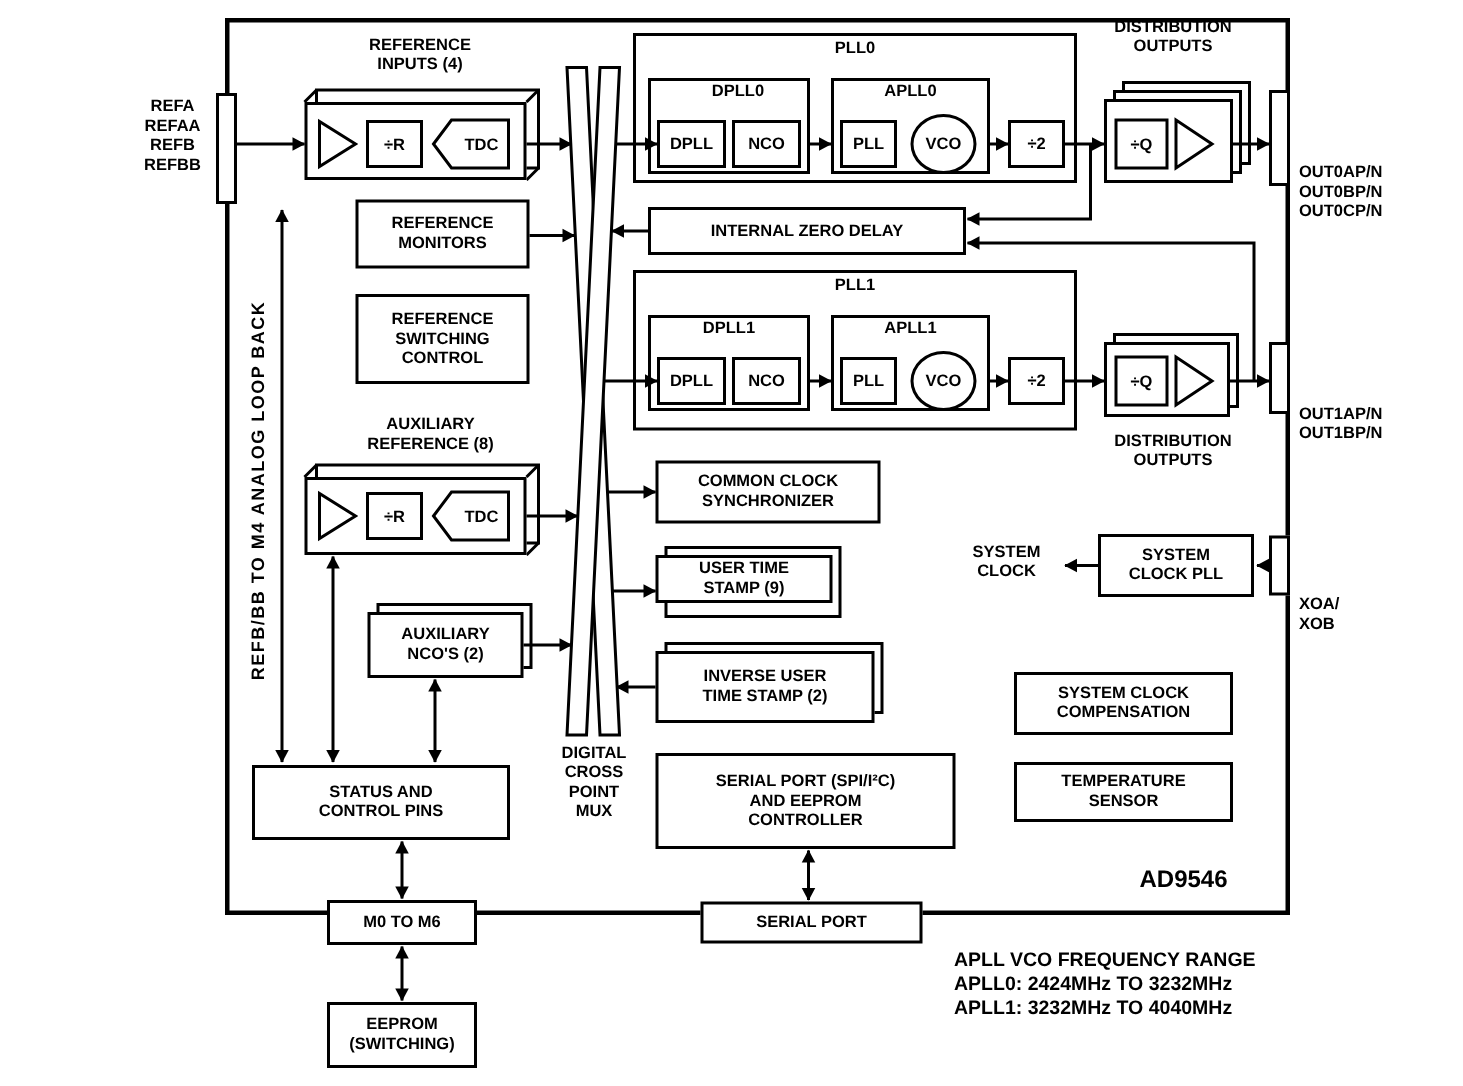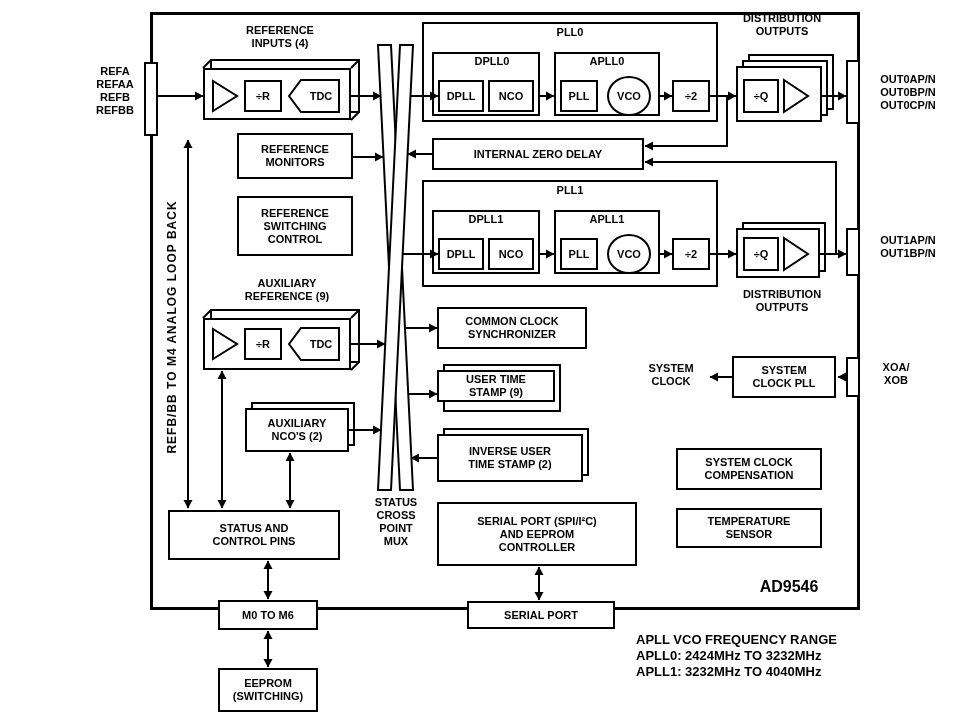--- a/index.html
+++ b/index.html
@@ -9,21 +9,21 @@
   .frame { position:absolute; border:3px solid #000; background:transparent; z-index:0; }
   .layer { position:absolute; left:0; top:0; }
   #under { z-index:1; }
   #over  { z-index:3; pointer-events:none; }
   .box { position:absolute; z-index:2; border:2px solid #000; background:#fff;
          display:flex; flex-direction:column; align-items:center; justify-content:center;
          text-align:center; font-size:11px; line-height:13px; }
   .circle { border-radius:50%; }
   .pinblock { position:absolute; z-index:2; border:2px solid #000; background:#fff; }
   .lbl { position:absolute; z-index:2; font-size:11px; line-height:13px; text-align:center; }
-  .lbl.left { text-align:center; }
+  .lbl.left { text-align:left;margin-top:36px; }
   .lbl.right { text-align:center; }
   .stackwrap { position:absolute; z-index:2; }
   .backbox,.frontbox { position:absolute; border:2px solid #000; background:#fff; }
   .frontbox { display:flex; flex-direction:column; align-items:center; justify-content:center;
               text-align:center; font-size:11px; line-height:13px; }
   .shape { fill:#fff; stroke:#000; stroke-width:2; }
   .wire { stroke:#000; stroke-width:2; fill:none; }
   svg text { font-family:"Liberation Sans", sans-serif; font-weight:bold; font-size:11px; fill:#000; }
   .rot { transform:rotate(-90deg); white-space:nowrap; font-size:12px; letter-spacing:1px; }
   .big { font-size:16px; line-height:18px; }
@@ -72,21 +72,21 @@
       <rect class="shape" x="40" y="11" width="36" height="30"></rect>
       <text x="58" y="30" text-anchor="middle">÷R</text>
       <polygon class="shape" points="84,26 96,10 134,10 134,42 96,42"></polygon>
       <text x="116" y="30" text-anchor="middle">TDC</text>
     </svg>
   </div>
 
   <div class="lbl rot" style="left:22px;top:320px;width:302px;height:14px">REFB/BB TO M4 ANALOG LOOP BACK</div>
 
   <div class="lbl" style="left:346px;top:496px;width:100px">
-    <div>STATUS</div>
+    <div>DIGITAL</div>
     <div>CROSS</div>
     <div>POINT</div>
     <div>MUX</div>
   </div>
 
   <div class="box" style="left:422px;top:22px;width:296px;height:100px"></div>
   <div class="lbl" style="left:422px;top:26px;width:296px">PLL0</div>
   <div class="box" style="left:432px;top:52px;width:108px;height:64px"></div>
   <div class="lbl" style="left:432px;top:55px;width:120px">DPLL0</div>
   <div class="box" style="left:438px;top:80px;width:46px;height:32px">DPLL</div>
@@ -154,21 +154,21 @@
   <div class="lbl" style="left:726px;top:288px;width:112px">
     <div>DISTRIBUTION</div>
     <div>OUTPUTS</div>
   </div>
   <div class="pinblock" style="left:846px;top:228px;width:14px;height:48px"></div>
   <div class="lbl left" style="left:866px;top:234px;width:84px">OUT1AP/N</div>
   <div class="lbl left" style="left:866px;top:247px;width:84px">OUT1BP/N</div>
 
   <div class="lbl" style="left:217px;top:277px;width:140px">
     <div>AUXILIARY</div>
-    <div>REFERENCE (9)</div>
+    <div>REFERENCE (8)</div>
   </div>
   <div class="box" style="left:203px;top:318px;width:148px;height:52px">
     <svg width="144" height="48" viewBox="0 0 144 48">
       <polygon class="shape" points="8,9 8,39 32,24"></polygon>
       <rect class="shape" x="40" y="9" width="36" height="30"></rect>
       <text x="58" y="28" text-anchor="middle">÷R</text>
       <polygon class="shape" points="84,24 96,8 134,8 134,40 96,40"></polygon>
       <text x="116" y="28" text-anchor="middle">TDC</text>
     </svg>
   </div>

